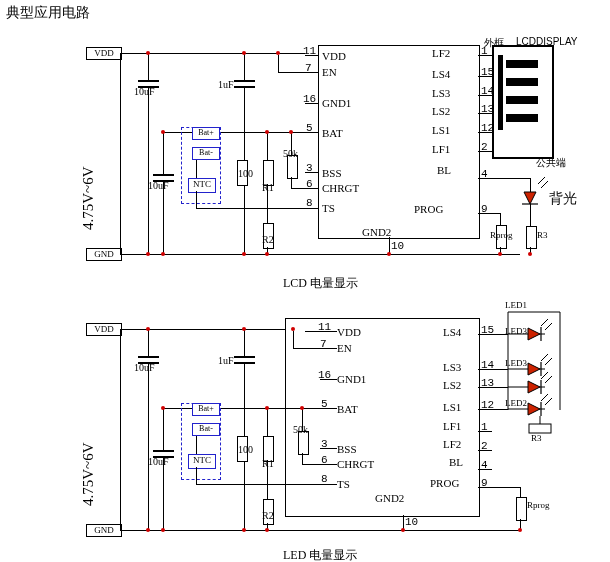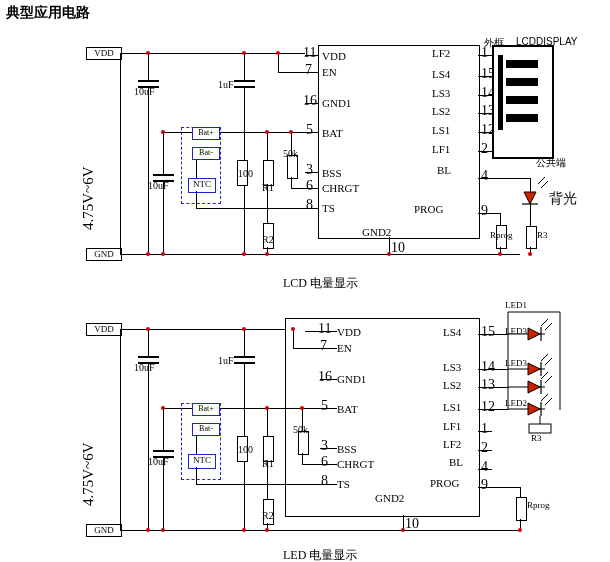--- a/index.html
+++ b/index.html
@@ -1,23 +1,23 @@
 <!DOCTYPE html>
 <html><head>
 <meta charset="utf-8">
 <style>
   html,body{margin:0;padding:0;background:#fff;}
   body{width:610px;height:562px;position:relative;font-family:"Liberation Serif",serif;color:#000;overflow:hidden;}
-  .title{position:absolute;left:6px;top:4px;font-size:14px;font-weight:bold;font-family:"Liberation Sans",sans-serif;}
+  .title{position:absolute;left:6px;top:4px;font-size:14px;font-weight:normal;font-family:"Liberation Sans",sans-serif;}
   .wire{position:absolute;background:#000;}
   .h{height:1px;}
   .v{width:1px;}
   .chip{position:absolute;border:1.5px solid #000;background:#fff;}
   .lbl{position:absolute;font-size:11px;font-family:"Liberation Serif",serif;white-space:nowrap;}
-  .pin{position:absolute;font-size:14px;font-family:Liberation Serif, serif;}
+  .pin{position:absolute;font-size:11px;font-family:Liberation Mono, monospace;}
   .pinname{position:absolute;font-size:11px;font-family:"Liberation Serif",serif;}
   .vdd-box{position:absolute;border:1px solid #000;background:#fff;font-size:9px;text-align:center;line-height:11px;height:11px;width:34px;}
   .dot{position:absolute;width:4px;height:4px;border-radius:50%;background:#d00000;}
   .caption{position:absolute;font-size:12px;font-family:"Liberation Serif",serif;}
   .rot{position:absolute;font-size:15px;font-family:"Liberation Serif",serif;transform:rotate(-90deg);transform-origin:left top;white-space:nowrap;}
   .res{position:absolute;border:1px solid #000;background:#fff;}
   .capline{position:absolute;background:#000;height:1.5px;}
   .dashbox{position:absolute;border:1.5px dashed #2222cc;}
   .smallbox{position:absolute;border:1px solid #2222cc;background:#fff;font-size:8px;text-align:center;}
   .lcdouter{position:absolute;border:2px solid #000;background:#fff;}

